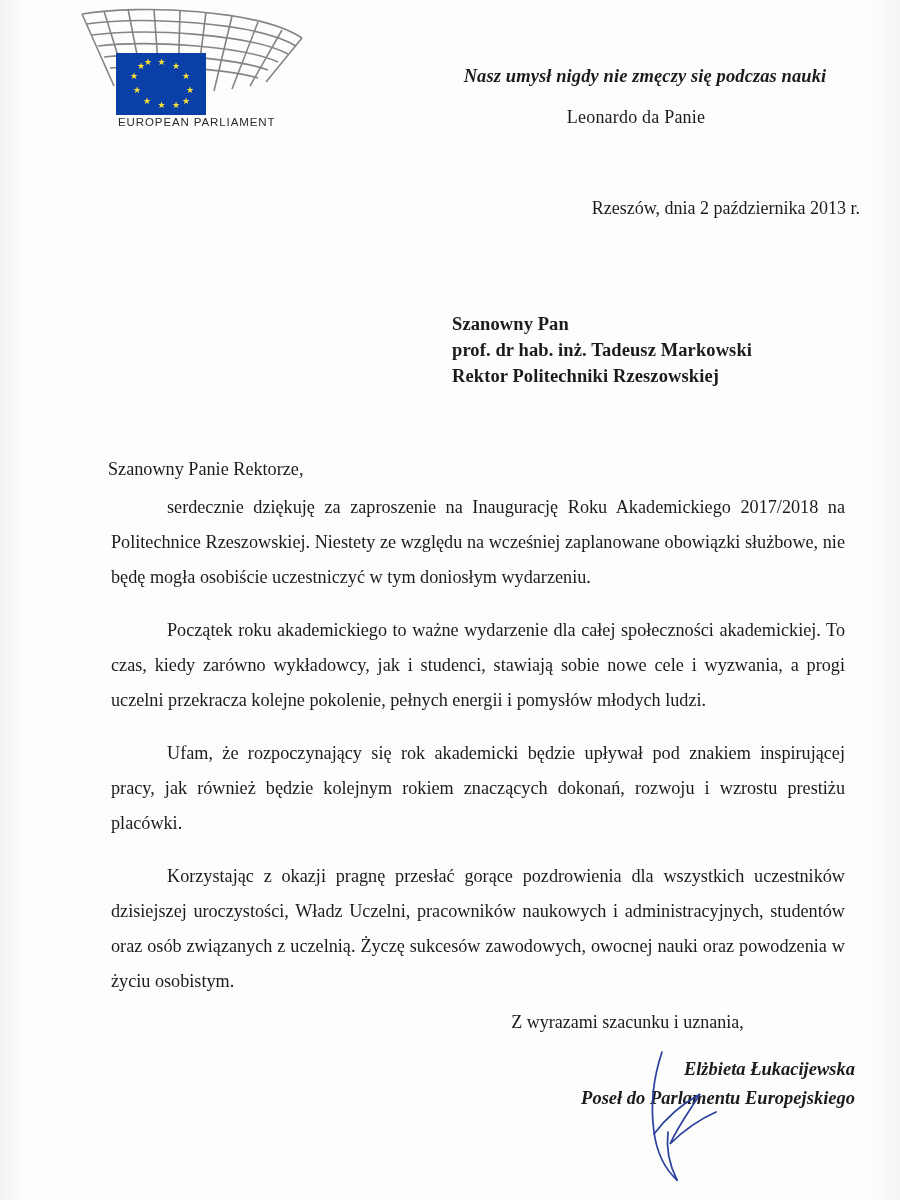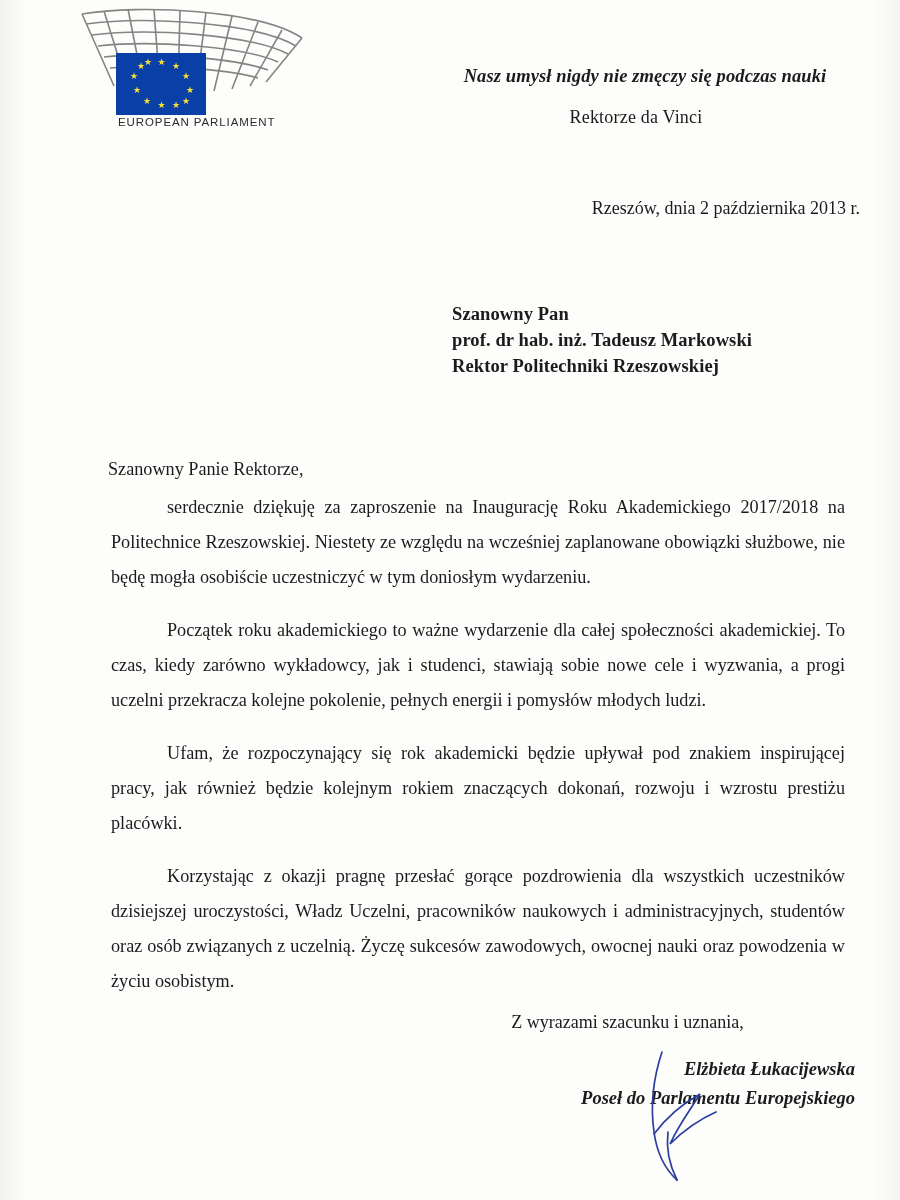--- a/index.html
+++ b/index.html
@@ -97,21 +97,21 @@
     width: 430px;
     text-align: right;
     font-size: 18px;
     padding-right: 12px;
   }
 
   
   .addressee {
     position: absolute;
     left: 452px;
-    top: 301px;
+    top: 311px;
     font-weight: bold;
     font-size: 18.5px;
     line-height: 26px;
     letter-spacing: 0.1px;
   }
 
   
   .body-block {
     position: absolute;
     left: 108px;
@@ -215,21 +215,21 @@
       <span class="eu-star" style="left:13px; top:19px;">★</span>
       <span class="eu-star" style="left:20px; top:9px;">★</span>
       <span class="eu-star" style="left:27px; top:5px;">★</span>
     </div>
 
     <div class="ep-label">EUROPEAN PARLIAMENT</div>
   </div>
 
   <div class="quote">
     <div class="quote-text">Nasz umysł nigdy nie zmęczy się podczas nauki</div>
-    <div class="quote-author">Rektorze da Vinci</div>
+    <div class="quote-author">Leonardo da Panie</div>
   </div>
 
   <div class="placedate">Rzeszów, dnia 2 października 2013 r.</div>
 
   <div class="addressee">
     <div>Szanowny Pan</div>
     <div>prof. dr hab. inż. Tadeusz Markowski</div>
     <div>Rektor Politechniki Rzeszowskiej</div>
   </div>
 

